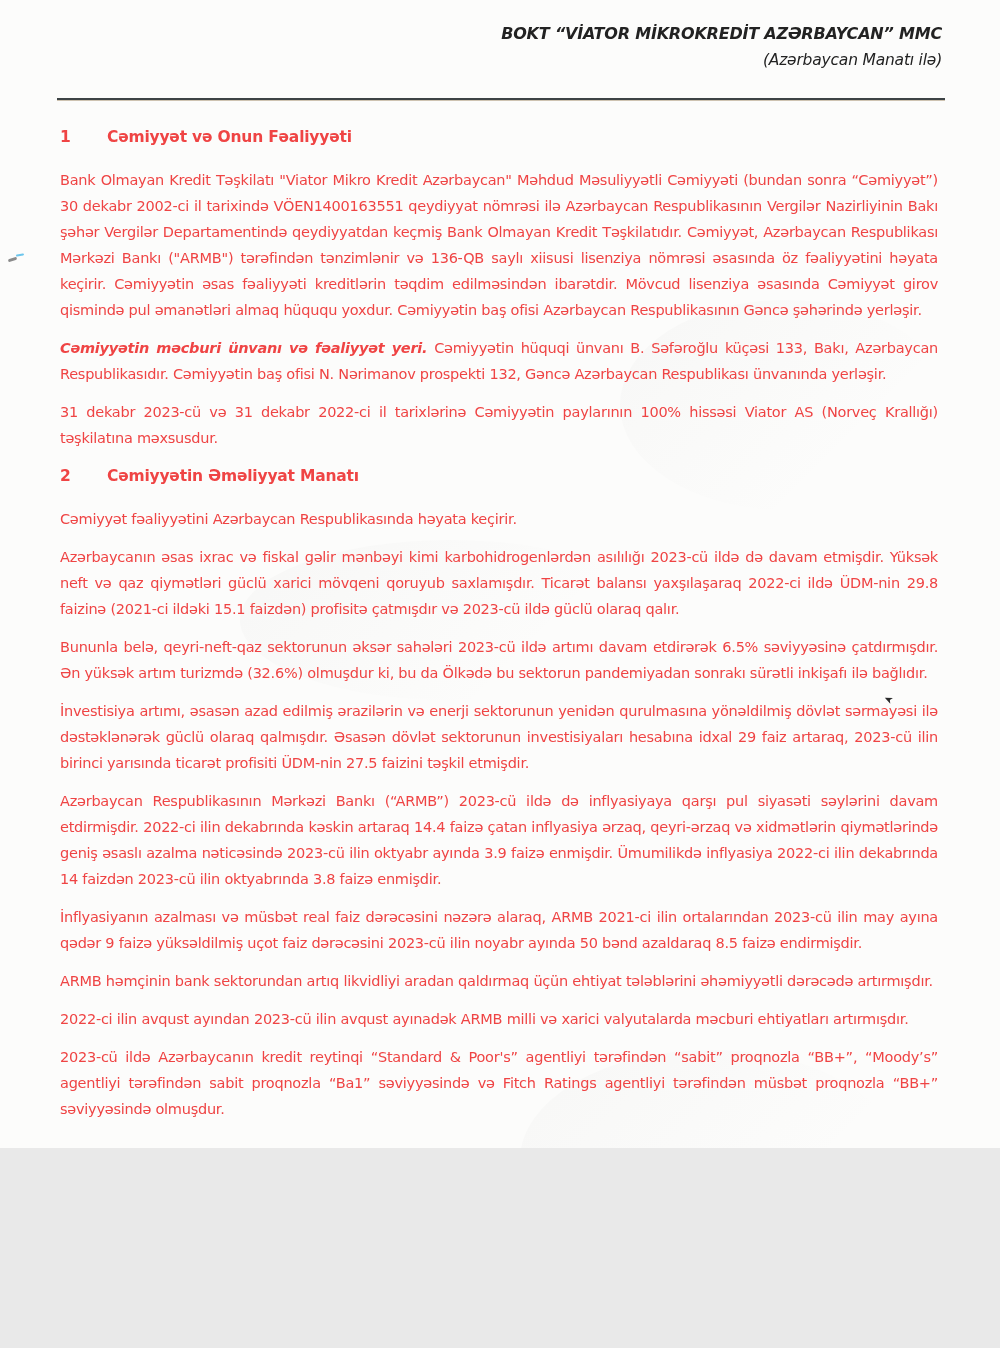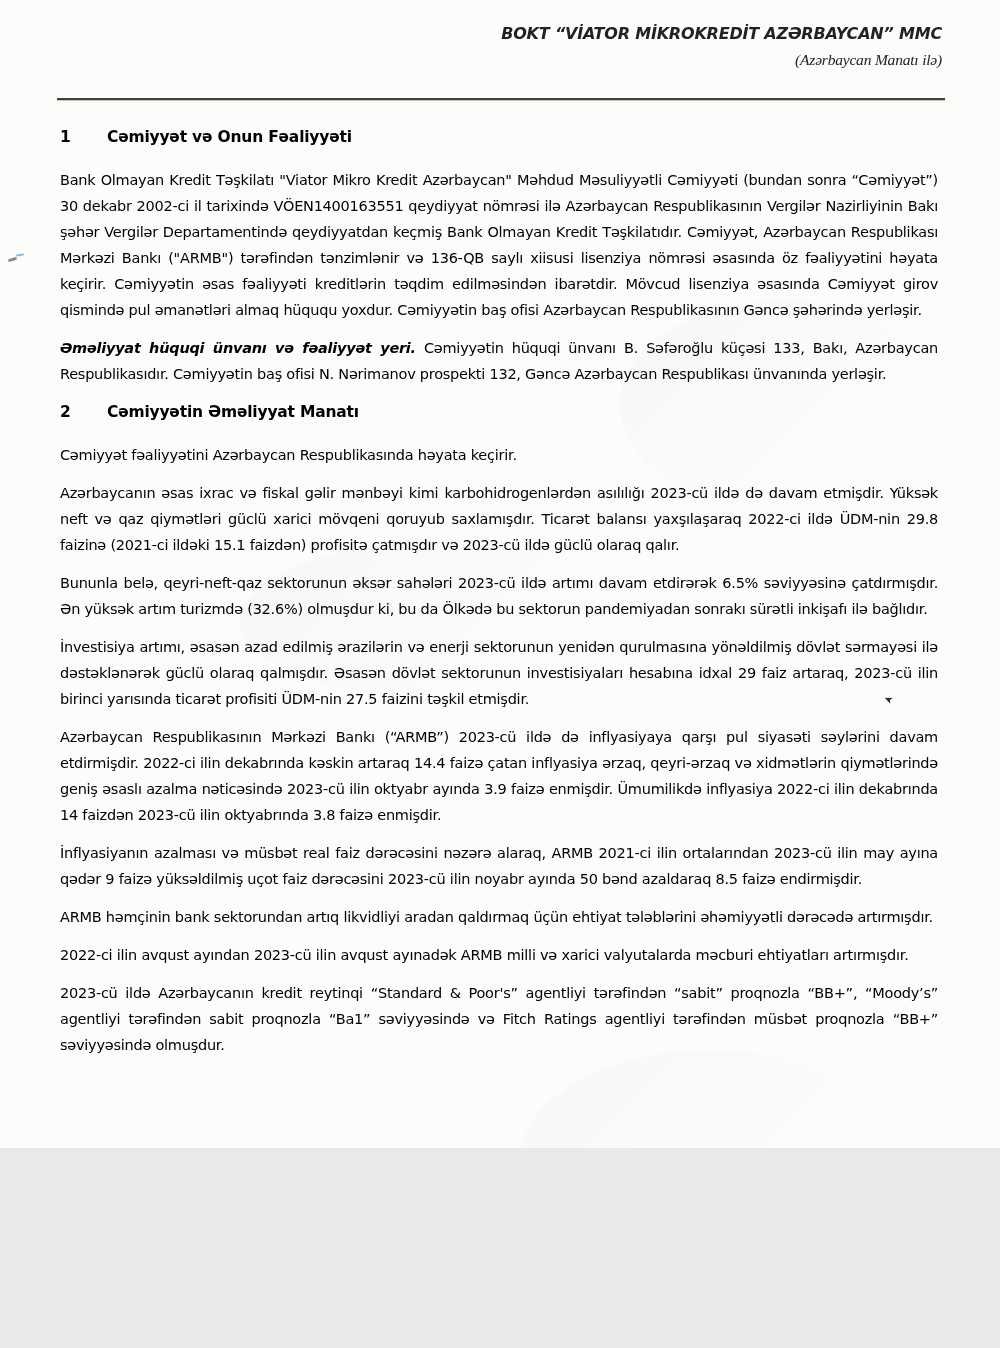--- a/index.html
+++ b/index.html
@@ -25,38 +25,38 @@
     position: absolute;
     top: 21px; right: 58px;
     text-align: right;
     font-style: italic;
     font-size: 16px;
     line-height: 26px;
     color: #222;
     letter-spacing: -0.2px;
   }
   .doc-header .hl { font-weight: bold; }
-  .doc-header .hl3 { font-weight: normal; font-size: 15.5px; font-family: Liberation Serif, serif; }
+  .doc-header .hl3 { font-weight: normal; font-size: 15.5px; }
 
   .rule {
     position: absolute;
     top: 98px; left: 57px; width: 888px;
     height: 0;
     border-top: 2.5px solid #3d4345;
     box-shadow: 0 1px 0 rgba(120, 90, 40, 0.35);
   }
 
   .content {
     position: absolute;
     left: 60px; top: 116px;
     width: 878px;
     font-size: 14.5px;
     line-height: 26px;
     letter-spacing: -0.25px;
-    color: #000000;
+    color: #ef4444;
   }
   .content p {
     margin: 0 0 12px 0;
     text-align: justify;
   }
   h2.sec {
     font-size: 15.5px;
     font-weight: bold;
     margin: 8px 0 17px 0;
     letter-spacing: -0.2px;
@@ -108,22 +108,23 @@
     <span class="blue"></span>
   </div>
 
   <div class="content">
 
     <h2 class="sec"><span class="num">1</span><span>Cəmiyyət və Onun Fəaliyyəti</span></h2>
 
     <p>Bank Olmayan Kredit Təşkilatı "Viator Mikro Kredit Azərbaycan" Məhdud Məsuliyyətli Cəmiyyəti (bundan sonra “Cəmiyyət”) 30 dekabr 2002-ci il tarixində VÖEN1400163551 qeydiyyat nömrəsi ilə Azərbaycan Respublikasının Vergilər Nazirliyinin Bakı şəhər Vergilər Departamentində qeydiyyatdan keçmiş Bank Olmayan Kredit Təşkilatıdır. Cəmiyyət, Azərbaycan Respublikası Mərkəzi Bankı ("ARMB") tərəfindən tənzimlənir və 136-QB saylı xiisusi lisenziya nömrəsi əsasında öz fəaliyyətini həyata keçirir. Cəmiyyətin əsas fəaliyyəti kreditlərin təqdim edilməsindən ibarətdir. Mövcud lisenziya əsasında Cəmiyyət girov qismində pul əmanətləri almaq hüququ yoxdur. Cəmiyyətin baş ofisi Azərbaycan Respublikasının Gəncə şəhərində yerləşir.</p>
 
 
-    <p><span class="lead">Əməliyyat hüquqi ünvanı və fəaliyyət yeri.</span><span> Cəmiyyətin hüquqi ünvanı B. Səfəroğlu küçəsi 133, Bakı, Azərbaycan Respublikasıdır. Cəmiyyətin baş ofisi N. Nərimanov prospekti 132, Gəncə Azərbaycan Respublikası ünvanında yerləşir.</span></p>
+    <p><span class="lead">Cəmiyyətin məcburi ünvanı və fəaliyyət yeri.</span><span> Cəmiyyətin hüquqi ünvanı B. Səfəroğlu küçəsi 133, Bakı, Azərbaycan Respublikasıdır. Cəmiyyətin baş ofisi N. Nərimanov prospekti 132, Gəncə Azərbaycan Respublikası ünvanında yerləşir.</span></p>
 
+    <p>31 dekabr 2023-cü və 31 dekabr 2022-ci il tarixlərinə Cəmiyyətin paylarının 100% hissəsi Viator AS (Norveç Krallığı) təşkilatına məxsusdur.</p>
 
     <h2 class="sec"><span class="num">2</span><span>Cəmiyyətin Əməliyyat Manatı</span></h2>
 
     <p>Cəmiyyət fəaliyyətini Azərbaycan Respublikasında həyata keçirir.</p>
 
     <p>Azərbaycanın əsas ixrac və fiskal gəlir mənbəyi kimi karbohidrogenlərdən asılılığı 2023-cü ildə də davam etmişdir. Yüksək neft və qaz qiymətləri güclü xarici mövqeni qoruyub saxlamışdır. Ticarət balansı yaxşılaşaraq 2022-ci ildə ÜDM-nin 29.8 faizinə (2021-ci ildəki 15.1 faizdən) profisitə çatmışdır və 2023-cü ildə güclü olaraq qalır.</p>
 
     <p>Bununla belə, qeyri-neft-qaz sektorunun əksər sahələri 2023-cü ildə artımı davam etdirərək 6.5% səviyyəsinə çatdırmışdır. Ən yüksək artım turizmdə (32.6%) olmuşdur ki, bu da Ölkədə bu sektorun pandemiyadan sonrakı sürətli inkişafı ilə bağlıdır.</p>
 
     <p>İnvestisiya artımı, əsasən azad edilmiş ərazilərin və enerji sektorunun yenidən qurulmasına yönəldilmiş dövlət sərmayəsi ilə dəstəklənərək güclü olaraq qalmışdır. Əsasən dövlət sektorunun investisiyaları hesabına idxal 29 faiz artaraq, 2023-cü ilin birinci yarısında ticarət profisiti ÜDM-nin 27.5 faizini təşkil etmişdir.</p>

